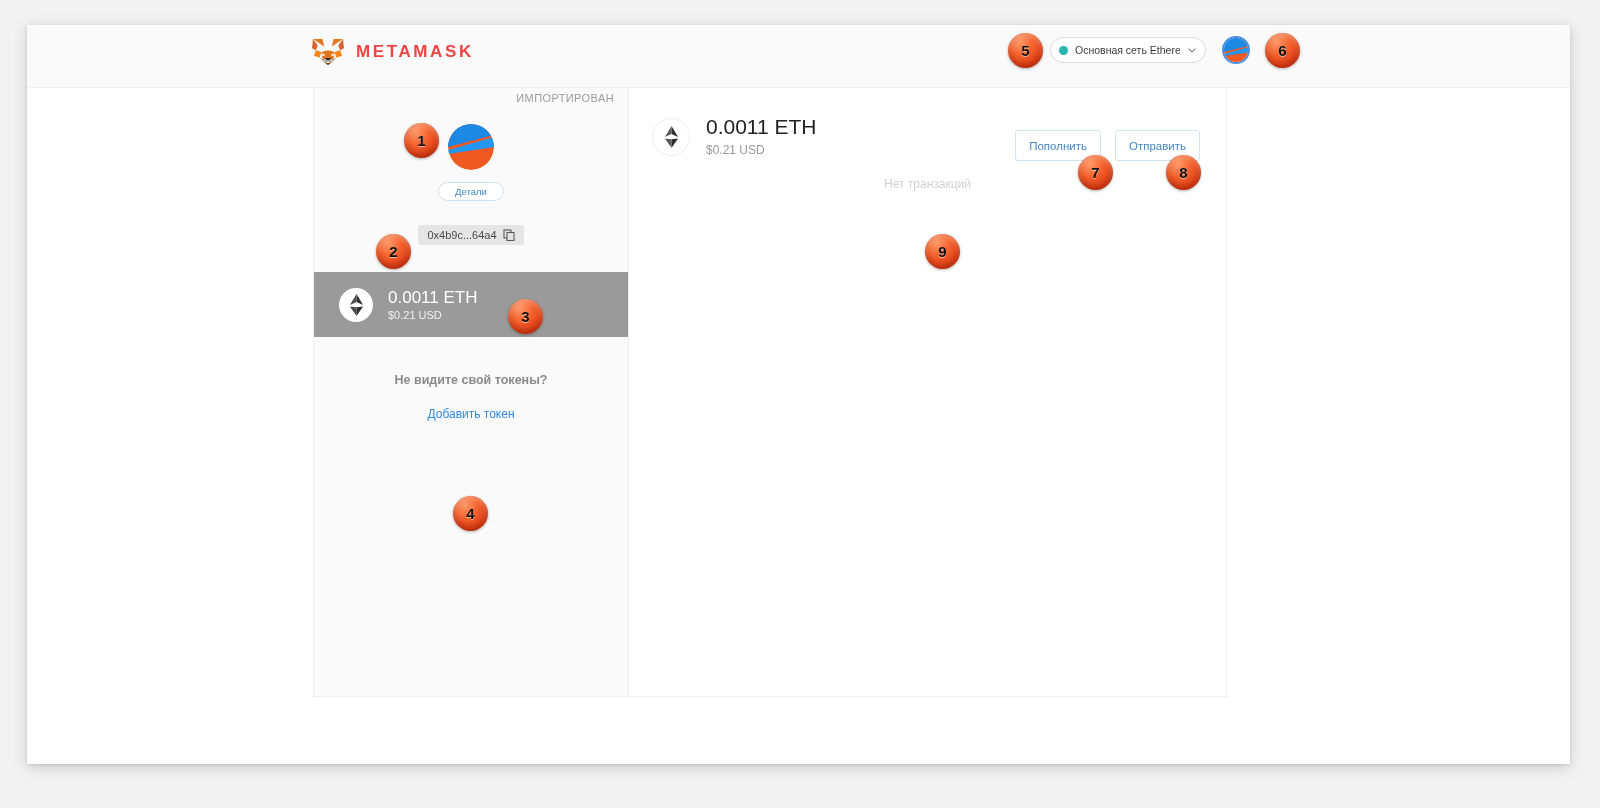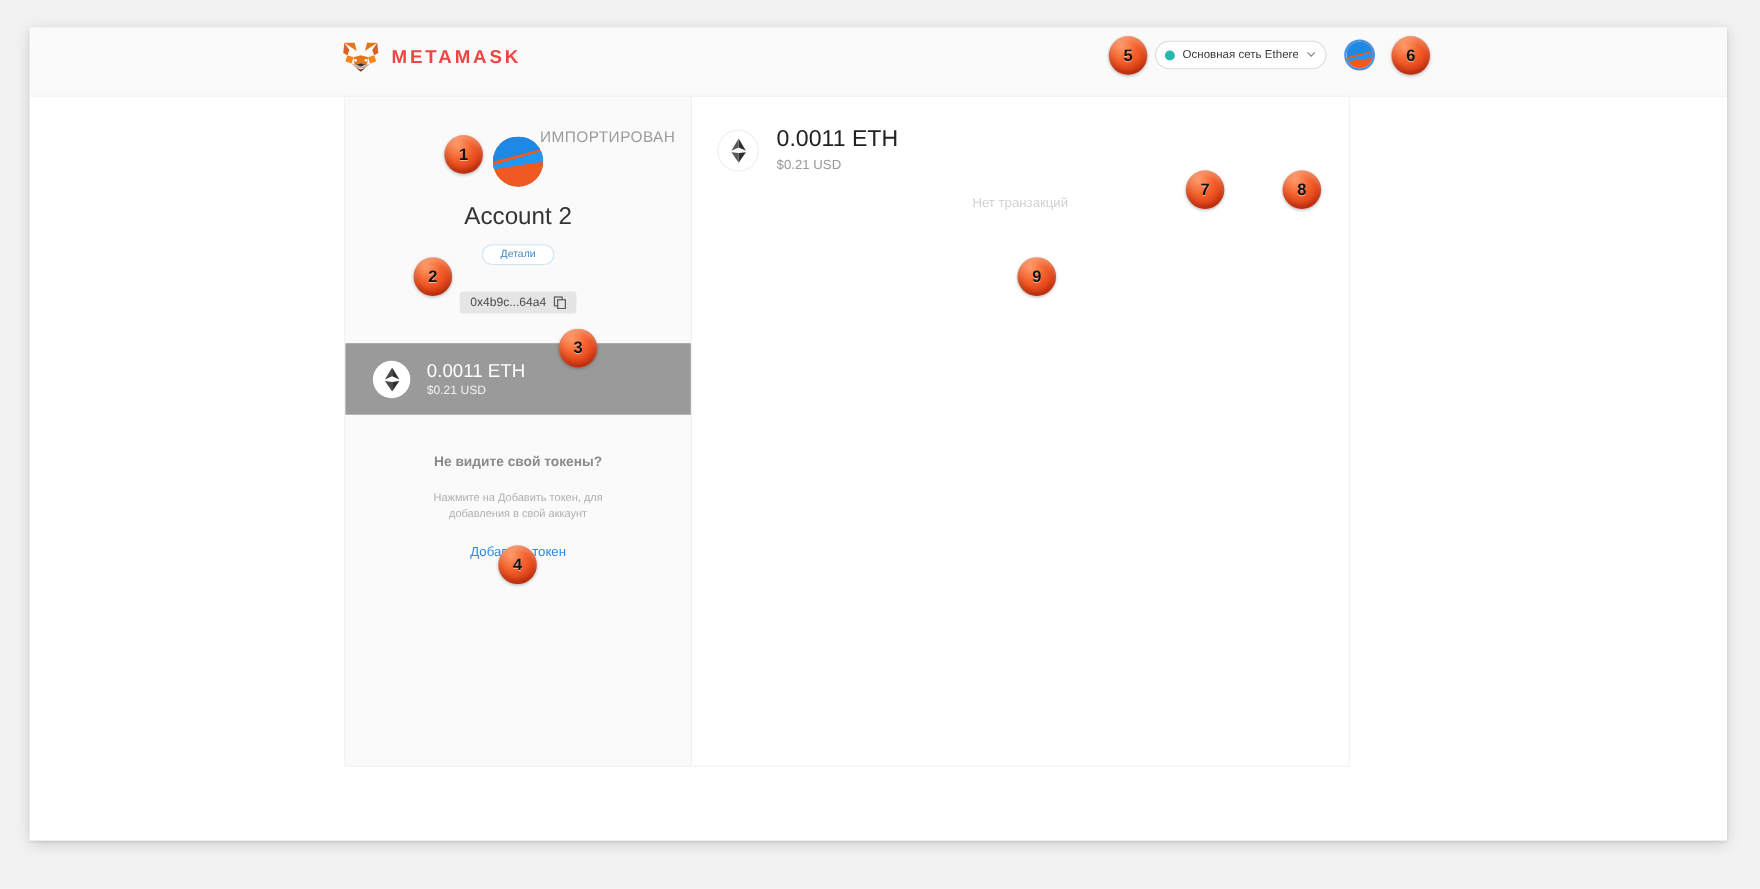--- a/index.html
+++ b/index.html
@@ -115,22 +115,22 @@
     width: 315px;
     background: #fafafa;
     border-right: 1px solid #eeeeee;
     position: relative;
     flex: 0 0 315px;
   }
 
   .imported-tag {
     position: absolute;
     right: 14px;
-    top: 28px;
-    font-size: 14px;
+    top: 4px;
+    font-size: 11px;
     letter-spacing: 0.4px;
     color: #9b9b9b;
     text-transform: uppercase;
     margin-left: 21px;
   }
 
   .acct-avatar {
     width: 46px; height: 46px;
     border-radius: 50%;
     overflow: hidden;
@@ -356,21 +356,20 @@
         <div class="imported-tag">ИМПОРТИРОВАН</div>
 
         <div class="acct-avatar">
           <svg viewBox="0 0 46 46" width="46" height="46">
             <circle cx="23" cy="23" r="23" fill="#f05a22"></circle>
             <path d="M0 23 L46 11 L46 0 L0 0 Z" fill="#1e88e5"></path>
             <path d="M0 26 L46 13 L46 23 L0 30 Z" fill="#2196f3"></path>
           </svg>
         </div>
 
-        <div class="acct-name">Account 2</div>
 
         <button class="details-btn">Детали</button>
 
         <div class="addr-chip">
           <span class="addr-text">0x4b9c...64a4</span>
           <span>
             <svg class="copy-icon" viewBox="0 0 12 12">
               <rect x="1" y="1" width="7" height="8" fill="none" stroke="#5a5a5a" stroke-width="1.1"></rect>
               <rect x="4" y="3.5" width="7" height="8" fill="#e5e5e5" stroke="#5a5a5a" stroke-width="1.1"></rect>
             </svg>
@@ -387,21 +386,20 @@
             </svg>
           </span>
           <span>
             <div class="token-amount">0.0011 ETH</div>
             <div class="token-fiat">$0.21 USD</div>
           </span>
         </div>
 
         <div class="no-tokens">
           <div class="nt-title">Не видите свой токены?</div>
-          <div class="nt-desc">Нажмите на Добавить токен, для добавления в свой аккаунт</div>
           <div class="nt-link">Добавить токен</div>
         </div>
       </div>
 
       <div class="main-panel">
 
         <div class="balance-block">
           <span class="balance-circle">
             <svg viewBox="0 0 20 30" width="15" height="22">
               <polygon points="10,0 10,11 19,15" fill="#2f2f2f"></polygon>
@@ -409,20 +407,24 @@
               <polygon points="10,30 10,18 19,17" fill="#2f2f2f"></polygon>
               <polygon points="10,30 1,17 10,18" fill="#5a5a5a"></polygon>
             </svg>
           </span>
           <span>
             <div class="balance-amount">0.0011 ETH</div>
             <div class="balance-fiat">$0.21 USD</div>
           </span>
         </div>
 
+        <div class="actions">
+          <button class="action-btn">Пополнить</button>
+          <button class="action-btn">Отправить</button>
+        </div>
 
 
         <div class="empty-tx">Нет транзакций</div>
       </div>
 
     </div>
   </div>
 </div>
 
 <div id="marker-layer">

